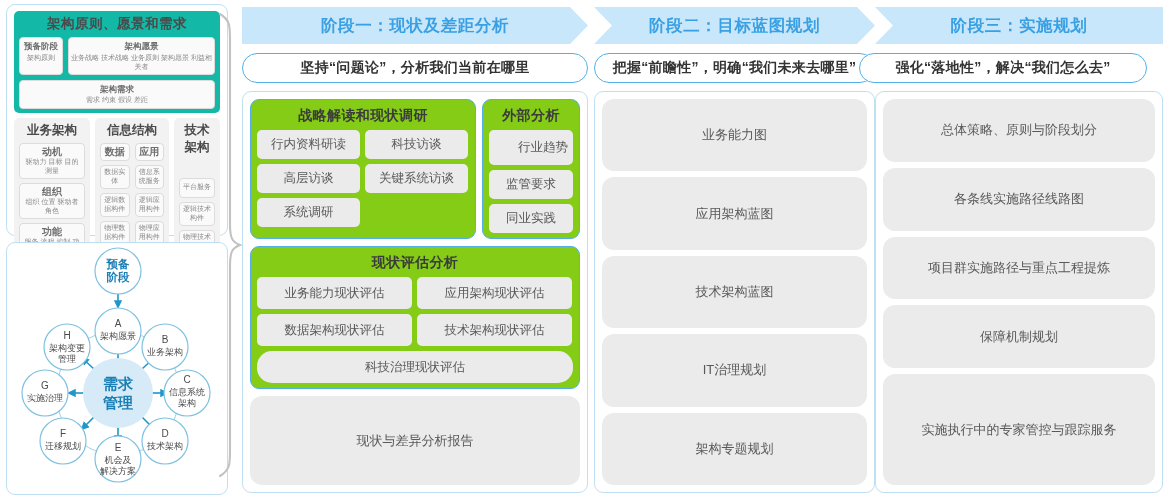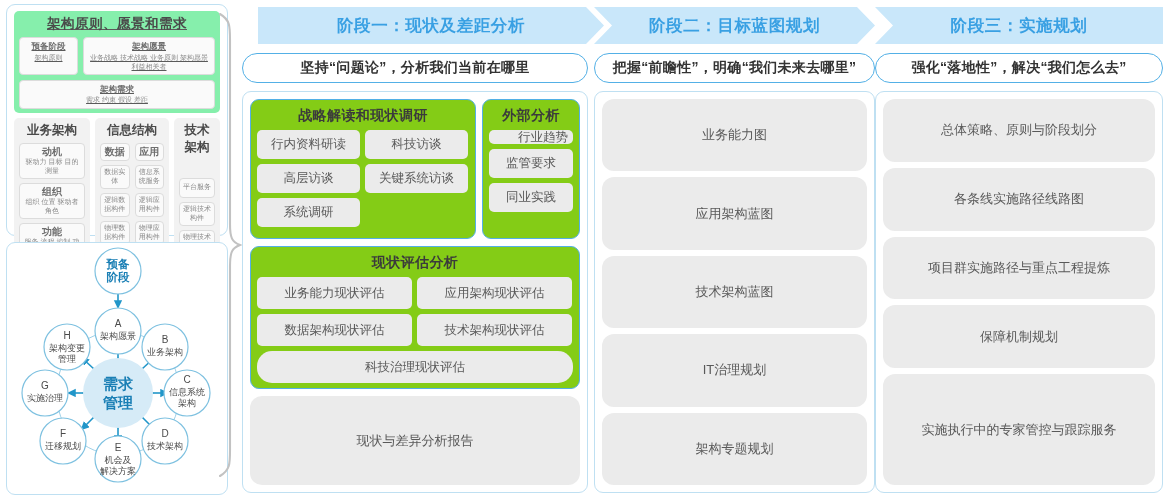--- a/index.html
+++ b/index.html
@@ -15,21 +15,21 @@
   
   .left-col{position:absolute;left:6px;top:4px;width:222px;height:491px;}
 
   .panel{
     border:1.4px solid #bfe0f2;border-radius:9px;background:#fff;
     box-sizing:border-box;
   }
   .panel-togaf{position:absolute;left:0;top:0;width:222px;height:232px;padding:6px 7px;}
   .panel-adm{position:absolute;left:0;top:238px;width:222px;height:253px;}
 
-  .grp{background:#86efac;border-radius:5px;padding:4px 5px;margin-bottom:5px;text-decoration:underline;}
+  .grp{background:#14b8a6;border-radius:5px;padding:4px 5px;margin-bottom:5px;}
   .grp-title{font-size:13.5px;font-weight:bold;color:#4a4a4a;text-align:center;letter-spacing:.5px;margin-bottom:4px;}
   .row{display:flex;gap:5px;}
 
   .cell{
     background:#fafafa;border:1px solid #dcdcdc;border-radius:4px;
     text-align:center;padding:3px 2px;box-sizing:border-box;
   }
   .cell-h{font-size:8.5px;font-weight:bold;color:#6e6e6e;line-height:1.25;}
   .cell-s{font-size:7px;color:#8a8a8a;line-height:1.3;margin-top:1px;}
 
@@ -111,21 +111,21 @@
 <div class="root">
 
   <div class="left-col">
 
     <div class="panel panel-togaf">
 
       <div class="grp">
         <div class="grp-title">架构原则、愿景和需求</div>
 
         <div class="row" style="margin-bottom:5px;">
-          <div class="cell" style="width:59px;">
+          <div class="cell" style="width:44px;">
             <div class="cell-h">预备阶段</div>
             <div class="cell-s">架构原则</div>
           </div>
           <div class="cell" style="flex:1;">
             <div class="cell-h">架构愿景</div>
             <div class="cell-s">业务战略 技术战略 业务原则 架构愿景 利益相关者</div>
           </div>
         </div>
 
         <div class="row">
@@ -291,21 +291,21 @@
   </div>
 
   <div class="brace">
     <svg width="26" height="470" viewBox="0 0 26 470">
       <path d="M4,4 C14,10 14,16 14,30 L14,214 C14,228 16,232 24,235 C16,238 14,242 14,256 L14,440 C14,454 14,460 4,466" fill="none" stroke="#c2c2c2" stroke-width="2.1" stroke-linecap="round"></path>
     </svg>
   </div>
 
   <div class="phases">
 
-    <div class="chev" style="left:20px;width:346px;text-decoration:underline;">
+    <div class="chev" style="left:4px;width:346px;text-decoration:underline;">
       <svg width="346" height="37" viewBox="0 0 346 37" preserveAspectRatio="none">
         <path d="M0,0 L328,0 L346,18.5 L328,37 L0,37 Z" fill="#c9e7fa"></path>
       </svg>
       <div class="lbl">阶段一：现状及差距分析</div>
     </div>
     <div class="subcap" style="left:4px;width:346px;">
       <span>坚持“问题论”，分析我们当前在哪里</span>
     </div>
     <div class="pbody" style="left:4px;width:346px;">
       <div class="vstack">
@@ -317,21 +317,21 @@
               <div class="chip" style="width:calc(50% - 3px);height:29px;">行内资料研读</div>
               <div class="chip" style="width:calc(50% - 3px);height:29px;">科技访谈</div>
               <div class="chip" style="width:calc(50% - 3px);height:29px;">高层访谈</div>
               <div class="chip" style="width:calc(50% - 3px);height:29px;">关键系统访谈</div>
               <div class="chip" style="width:calc(50% - 3px);height:29px;">系统调研</div>
             </div>
           </div>
           <div class="card" style="width:98px;">
             <div class="card-title">外部分析</div>
             <div class="chips">
-              <div class="chip" style="width:100%;height:14px;padding-left:28px;">行业趋势</div>
+              <div class="chip" style="width:100%;height:35px;padding-left:28px;">行业趋势</div>
               <div class="chip" style="width:100%;height:29px;">监管要求</div>
               <div class="chip" style="width:100%;height:29px;">同业实践</div>
             </div>
           </div>
         </div>
 
         <div class="card" style="margin-top:7px;height:143px;">
           <div class="card-title">现状评估分析</div>
           <div class="chips">
             <div class="chip" style="width:calc(50% - 3px);height:32px;">业务能力现状评估</div>
@@ -364,21 +364,21 @@
         <div class="bigchip" style="flex:1;">架构专题规划</div>
       </div>
     </div>
 
     <div class="chev" style="left:637px;width:288px;">
       <svg width="288" height="37" viewBox="0 0 288 37" preserveAspectRatio="none">
         <path d="M0,0 L288,0 L288,37 L0,37 L18,18.5 Z" fill="#c9e7fa"></path>
       </svg>
       <div class="lbl">阶段三：实施规划</div>
     </div>
-    <div class="subcap" style="left:637px;width:288px;">
+    <div class="subcap" style="left:621px;width:288px;">
       <span>强化“落地性”，解决“我们怎么去”</span>
     </div>
     <div class="pbody" style="left:637px;width:288px;">
       <div class="vstack" style="gap:6px;">
         <div class="bigchip" style="flex:1.05;">总体策略、原则与阶段划分</div>
         <div class="bigchip" style="flex:1.05;">各条线实施路径线路图</div>
         <div class="bigchip" style="flex:1.05;">项目群实施路径与重点工程提炼</div>
         <div class="bigchip" style="flex:1.05;">保障机制规划</div>
         <div class="bigchip" style="flex:1.85;">实施执行中的专家管控与跟踪服务</div>
       </div>

